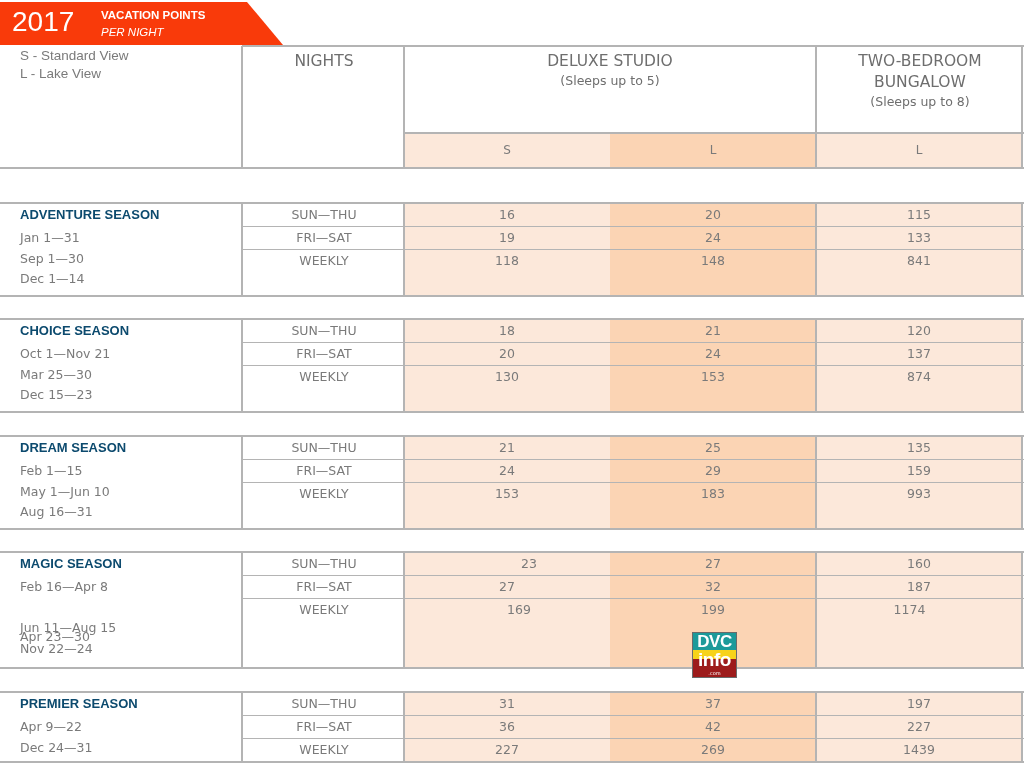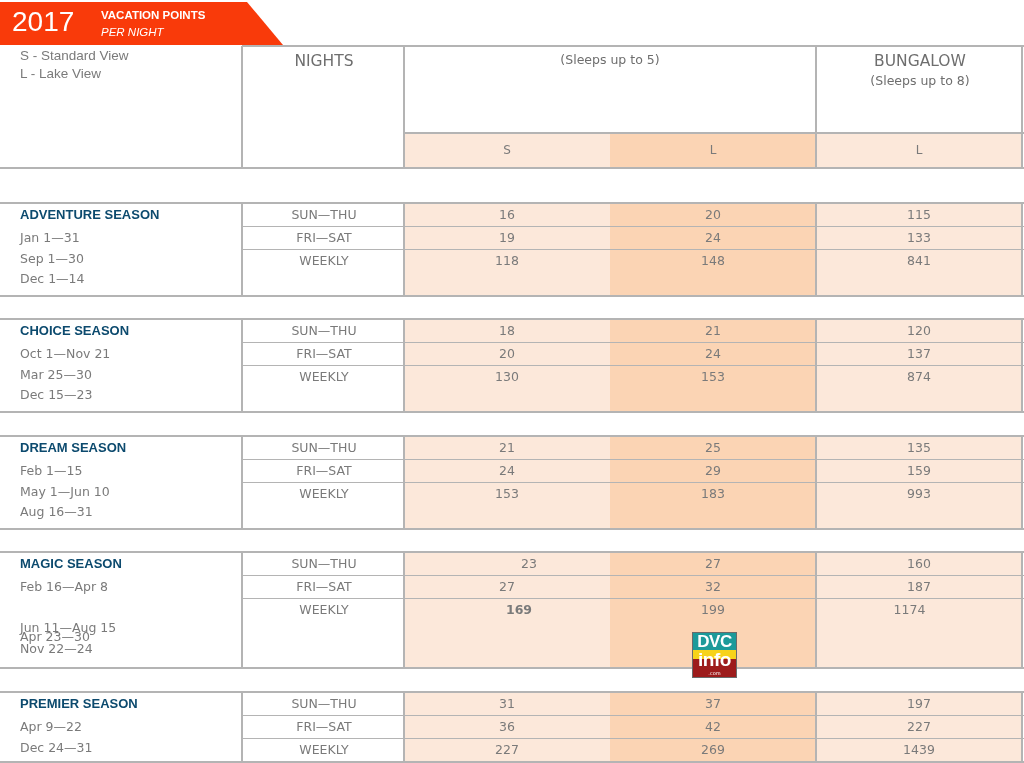--- a/index.html
+++ b/index.html
@@ -63,23 +63,25 @@
 <div class="vline" style="left:815px; top:46px; height:122px;"></div>
 <div class="vline" style="left:1021px; top:46px; height:122px;"></div>
 
 <div class="legend" style="top:48px;">S - Standard View</div>
 <div class="legend" style="top:66px;">L - Lake View</div>
 
 <div class="hdr" style="left:244px; top:51px; width:160px;">
   <div class="hdr-main">NIGHTS</div>
 </div>
 <div class="hdr" style="left:404px; top:51px; width:412px;">
+  <div class="hdr-main">DELUXE STUDIO</div>
   <div class="hdr-sub">(Sleeps up to 5)</div>
 </div>
 <div class="hdr" style="left:816px; top:51px; width:208px;">
+  <div class="hdr-main">TWO-BEDROOM</div>
   <div class="hdr-main">BUNGALOW</div>
   <div class="hdr-sub">(Sleeps up to 8)</div>
 </div>
 <div class="subhdr" style="left:404px; top:143px; width:206px;">S</div>
 <div class="subhdr" style="left:610px; top:143px; width:206px;">L</div>
 <div class="subhdr" style="left:816px; top:143px; width:206px;">L</div>
 
 <div id="seasons">
     <div class="fill-s" style="left:404px; top:203px; width:206px; height:93px;"></div>
     <div class="fill-l" style="left:610px; top:203px; width:206px; height:93px;"></div>
@@ -180,21 +182,21 @@
     <div class="season-date" style="top:640.5px;">Nov 22—24</div>
     <div class="night-label" style="top:556px;">SUN—THU</div>
     <div class="cell" style="left:404px; top:556px; width:250px;">23</div>
     <div class="cell" style="left:610px; top:556px; width:206px;">27</div>
     <div class="cell" style="left:816px; top:556px; width:206px;">160</div>
     <div class="night-label" style="top:579px;">FRI—SAT</div>
     <div class="cell" style="left:404px; top:579px; width:206px;">27</div>
     <div class="cell" style="left:610px; top:579px; width:206px;">32</div>
     <div class="cell" style="left:816px; top:579px; width:206px;">187</div>
     <div class="night-label" style="top:602px;">WEEKLY</div>
-    <div class="cell" style="left:404px; top:602px; width:230px;font-weight:bold;">169</div>
+    <div class="cell" style="left:404px; top:602px; width:230px;">169</div>
     <div class="cell" style="left:610px; top:602px; width:206px;">199</div>
     <div class="cell" style="left:816px; top:602px; width:187px;">1174</div>
     <div class="fill-s" style="left:404px; top:692px; width:206px; height:70px;"></div>
     <div class="fill-l" style="left:610px; top:692px; width:206px; height:70px;"></div>
     <div class="fill-s" style="left:816px; top:692px; width:206px; height:70px;"></div>
     <div class="hline" style="left:0px; top:691px; width:1024px;"></div>
     <div class="hline" style="left:0px; top:761px; width:1024px;"></div>
     <div class="thin-h" style="left:242px; top:715px; width:782px;"></div>
     <div class="thin-h" style="left:242px; top:738px; width:782px;"></div>
     <div class="vline" style="left:241px; top:692px; height:70px;"></div>

